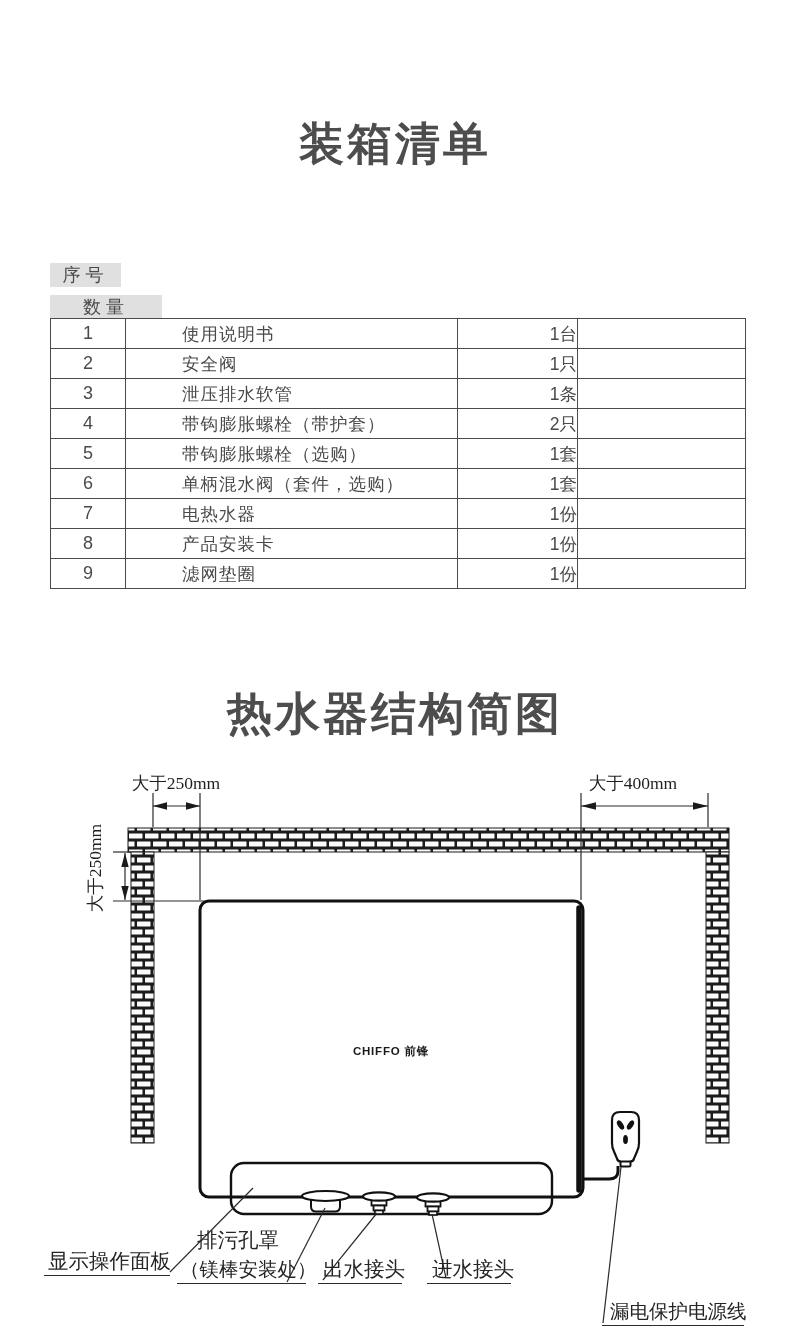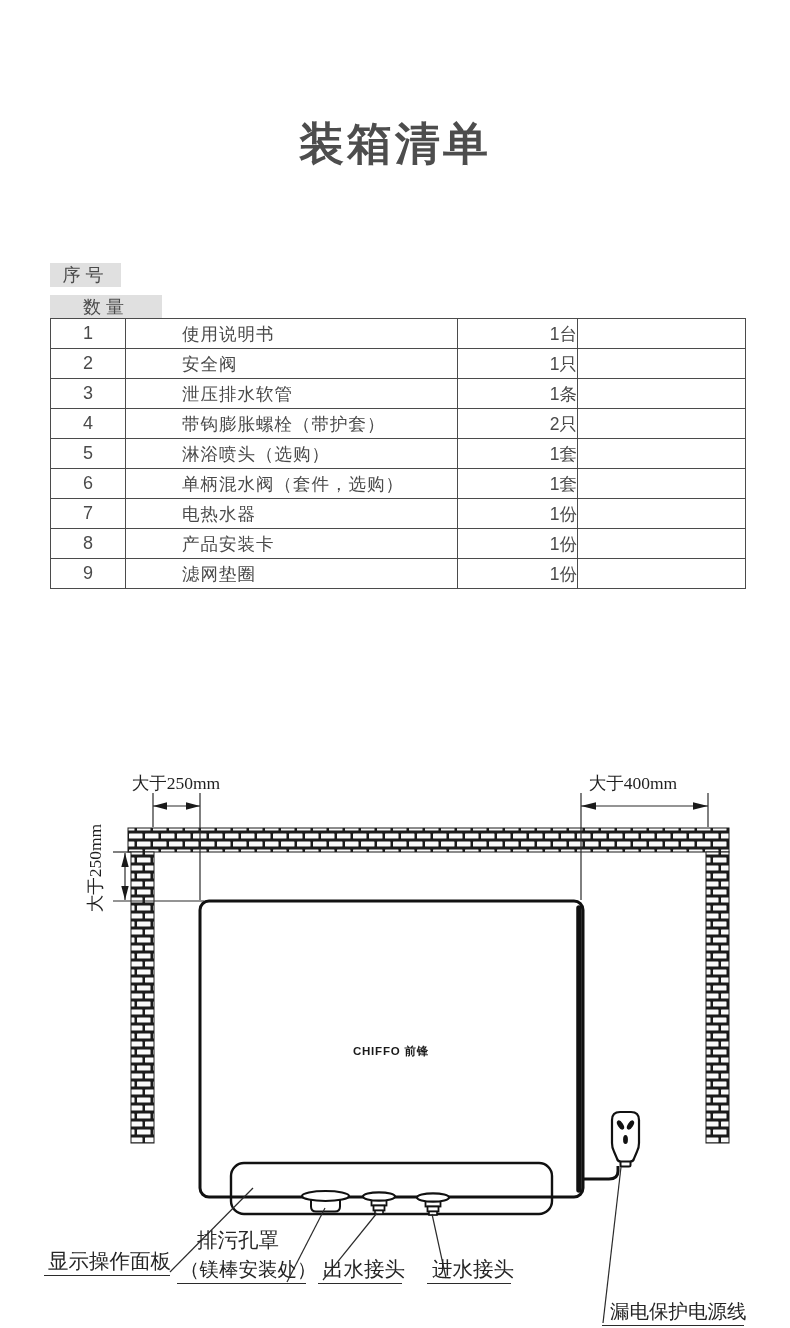--- a/index.html
+++ b/index.html
@@ -96,21 +96,21 @@
         <td class="c-note"></td>
       </tr>
       <tr>
         <td class="c-no">4</td>
         <td class="c-name">带钩膨胀螺栓（带护套）</td>
         <td class="c-qty">2只</td>
         <td class="c-note"></td>
       </tr>
       <tr>
         <td class="c-no">5</td>
-        <td class="c-name">淋浴喷头（选购）</td>
+        <td class="c-name">带钩膨胀螺栓（选购）</td>
         <td class="c-qty">1套</td>
         <td class="c-note"></td>
       </tr>
       <tr>
         <td class="c-no">6</td>
         <td class="c-name">单柄混水阀（套件，选购）</td>
         <td class="c-qty">1套</td>
         <td class="c-note"></td>
       </tr>
       <tr>
@@ -127,20 +127,21 @@
       </tr>
       <tr>
         <td class="c-no">9</td>
         <td class="c-name">滤网垫圈</td>
         <td class="c-qty">1份</td>
         <td class="c-note"></td>
       </tr>
     </tbody>
   </table>
 
+  <div class="main-title" id="title-diagram">热水器结构简图</div>
 
   <svg id="diagram-svg" width="790" height="588" viewBox="0 740 790 588">
     <defs>
       <pattern id="brick" width="16" height="16" patternUnits="userSpaceOnUse">
         <rect width="16" height="16" fill="#1b1b1b"></rect>
         <rect x="1" y="1.5" width="13.5" height="5" rx="0.5" fill="#fafafa"></rect>
         <rect x="-7" y="9.5" width="13.5" height="5" rx="0.5" fill="#fafafa"></rect>
         <rect x="9" y="9.5" width="13.5" height="5" rx="0.5" fill="#fafafa"></rect>
       </pattern>
     </defs>

